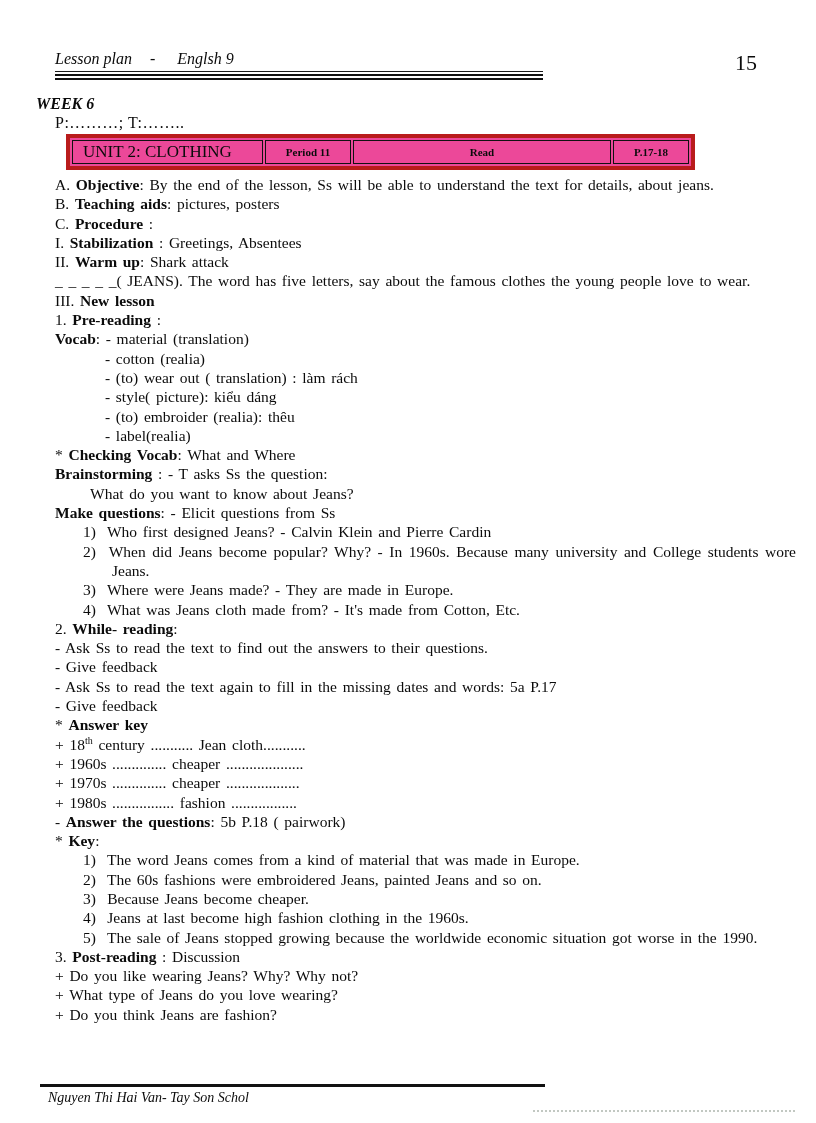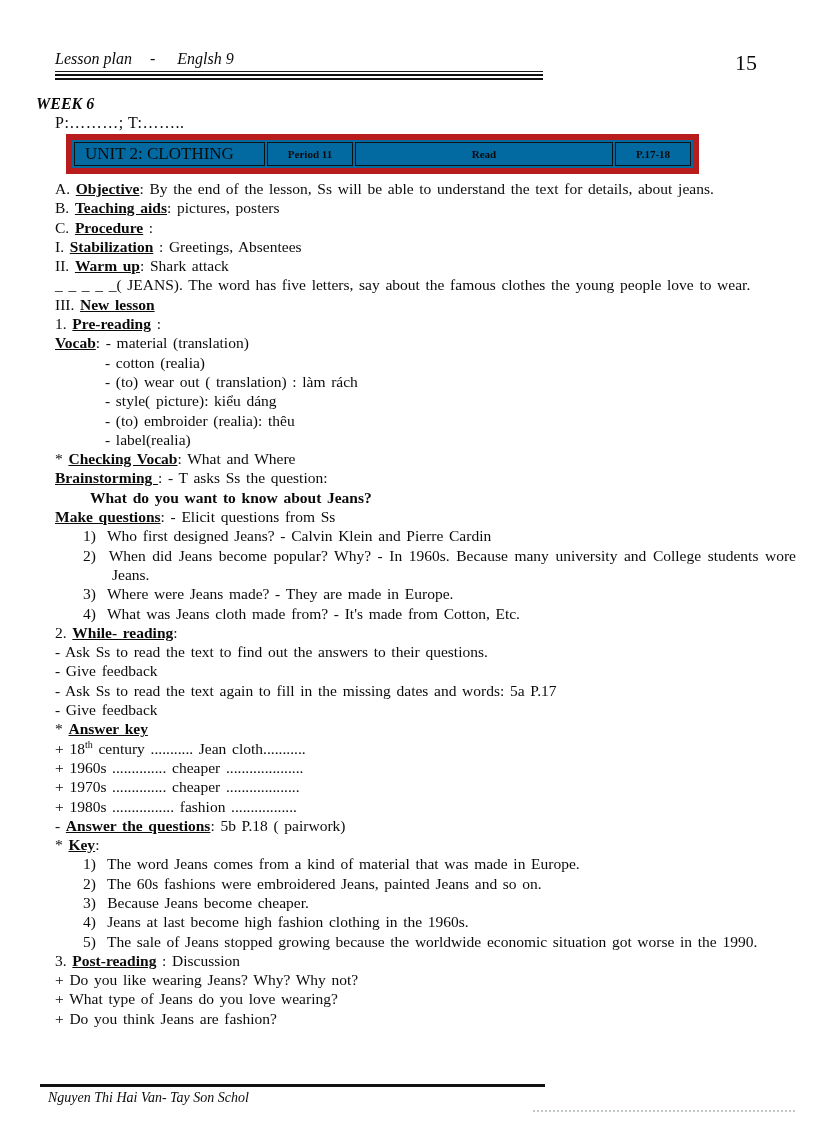--- a/index.html
+++ b/index.html
@@ -23,32 +23,32 @@
   .header-title .dash{display:inline-block;margin:0 22px 0 18px;}
   .page-number{position:absolute;right:0;top:50px;font-size:22px;font-style:normal;}
   .double-rule{
     width:488px;height:2px;margin:2px 0 0 55px;
     border-top:2.5px solid #111;border-bottom:2.5px solid #111;
   }
   
   .week-heading{margin:14px 0 0 36px;font-size:16px;font-weight:bold;font-style:italic;line-height:19px;}
   .date-line{margin:0 0 0 55px;font-size:16px;line-height:19px;letter-spacing:.5px;}
   
-  .unit-table{border-collapse:separate;border-spacing:2px;margin:2px 0 0 66px;border:6px solid #b91c1c;background:#0369a1;}
+  .unit-table{border-collapse:separate;border-spacing:2px;margin:2px 0 0 66px;border:4px solid #b91c1c;background:#ec4899;}
   .unit-table td{border:1px solid #111;padding:1px 6px;font-size:11px;line-height:20px;white-space:nowrap;}
   .cell-unit{width:173px;font-size:17px !important;text-align:left;padding-left:10px !important;}
   .cell-period{width:72px;font-weight:bold;text-align:center;}
   .cell-lesson{width:244px;font-weight:bold;text-align:center;}
   .cell-pages{width:62px;font-weight:bold;text-align:center;}
   
   .doc-body{margin:5px 20px 0 55px;}
   .line{font-size:15.5px;line-height:19.3px;word-spacing:1.8px;white-space:normal;}
-  .line .lbl{font-weight:bold;text-decoration:underline;}
+  .line .lbl{font-weight:bold;}
   .line .sup{vertical-align:super;font-size:10px;line-height:0;}
-  .indent1{padding-left:35px;font-weight:bold;}
+  .indent1{padding-left:35px;}
   .indent2{padding-left:50px;}
   .list{padding-left:57px;text-indent:-29px;text-align:justify;}
   
   .footer-rule{position:absolute;left:40px;top:1084px;width:505px;height:3px;background:#111;}
   .footer-text{position:absolute;left:48px;top:1089px;font-size:14px;font-style:italic;line-height:17px;text-align:right;}
   .bottom-dotted{position:absolute;left:533px;top:1110px;width:262px;height:0;border-bottom:2px dotted #c2c8c2;}
 </style>
 </head>
 <body>
 

